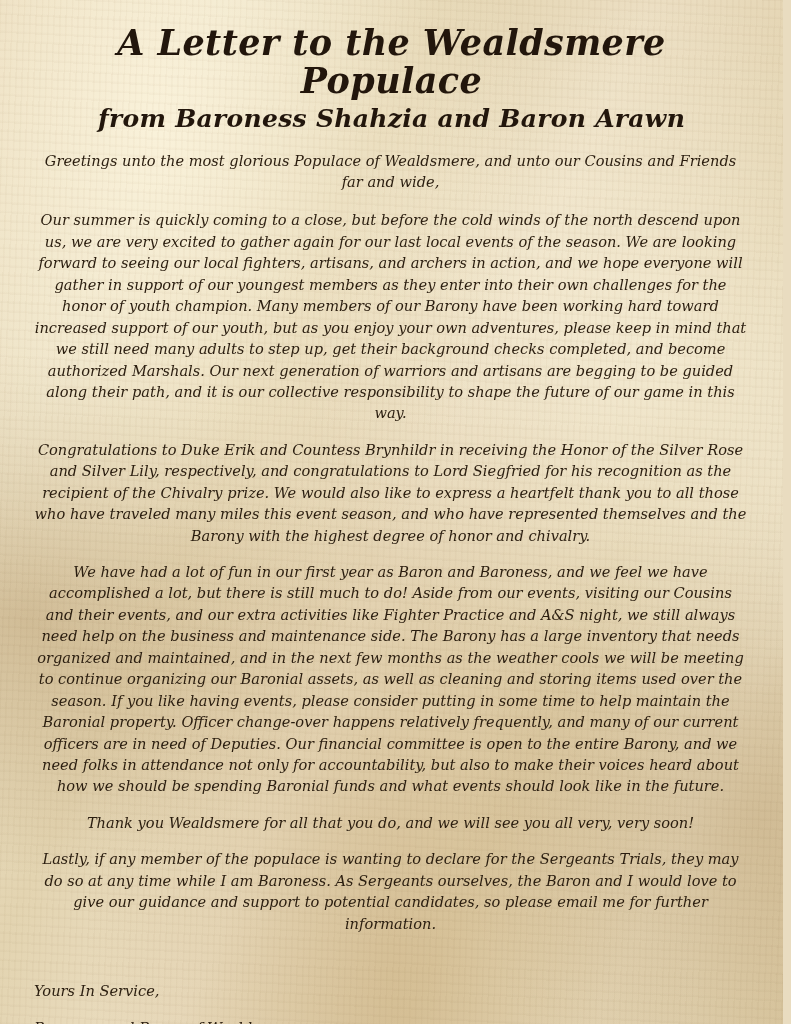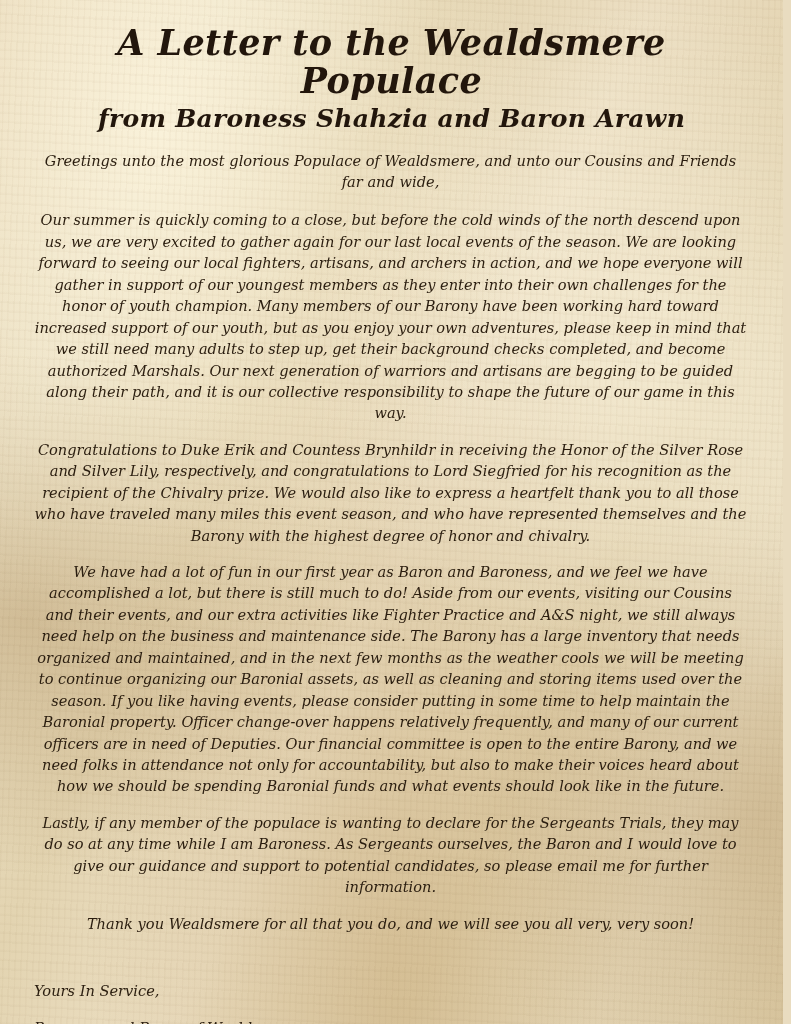--- a/index.html
+++ b/index.html
@@ -98,22 +98,22 @@
   <div class="content">
 
     <h1 class="title">A Letter to the Wealdsmere Populace</h1>
     <h2 class="subtitle">from Baroness Shahzia and Baron Arawn</h2>
 
     <div class="body">
       <p class="para greeting">Greetings unto the most glorious Populace of Wealdsmere, and unto our Cousins and Friends far and wide,</p>
       <p class="para">Our summer is quickly coming to a close, but before the cold winds of the north descend upon us, we are very excited to gather again for our last local events of the season. We are looking forward to seeing our local fighters, artisans, and archers in action, and we hope everyone will gather in support of our youngest members as they enter into their own challenges for the honor of youth champion. Many members of our Barony have been working hard toward increased support of our youth, but as you enjoy your own adventures, please keep in mind that we still need many adults to step up, get their background checks completed, and become authorized Marshals. Our next generation of warriors and artisans are begging to be guided along their path, and it is our collective responsibility to shape the future of our game in this way.</p>
       <p class="para">Congratulations to Duke Erik and Countess Brynhildr in receiving the Honor of the Silver Rose and Silver Lily, respectively, and congratulations to Lord Siegfried for his recognition as the recipient of the Chivalry prize. We would also like to express a heartfelt thank you to all those who have traveled many miles this event season, and who have represented themselves and the Barony with the highest degree of honor and chivalry.</p>
       <p class="para">We have had a lot of fun in our first year as Baron and Baroness, and we feel we have accomplished a lot, but there is still much to do! Aside from our events, visiting our Cousins and their events, and our extra activities like Fighter Practice and A&amp;S night, we still always need help on the business and maintenance side. The Barony has a large inventory that needs organized and maintained, and in the next few months as the weather cools we will be meeting to continue organizing our Baronial assets, as well as cleaning and storing items used over the season. If you like having events, please consider putting in some time to help maintain the Baronial property. Officer change-over happens relatively frequently, and many of our current officers are in need of Deputies. Our financial committee is open to the entire Barony, and we need folks in attendance not only for accountability, but also to make their voices heard about how we should be spending Baronial funds and what events should look like in the future.</p>
+      <p class="para">Thank you Wealdsmere for all that you do, and we will see you all very, very soon!</p>
       <p class="para">Lastly, if any member of the populace is wanting to declare for the Sergeants Trials, they may do so at any time while I am Baroness. As Sergeants ourselves, the Baron and I would love to give our guidance and support to potential candidates, so please email me for further information.</p>
-      <p class="para">Thank you Wealdsmere for all that you do, and we will see you all very, very soon!</p>
 
       <div class="signoff">
         <p>Yours In Service,</p>
         <p>Baroness and Baron of Wealdsmere</p>
       </div>
 
     </div>
 
   </div>
 </div>

